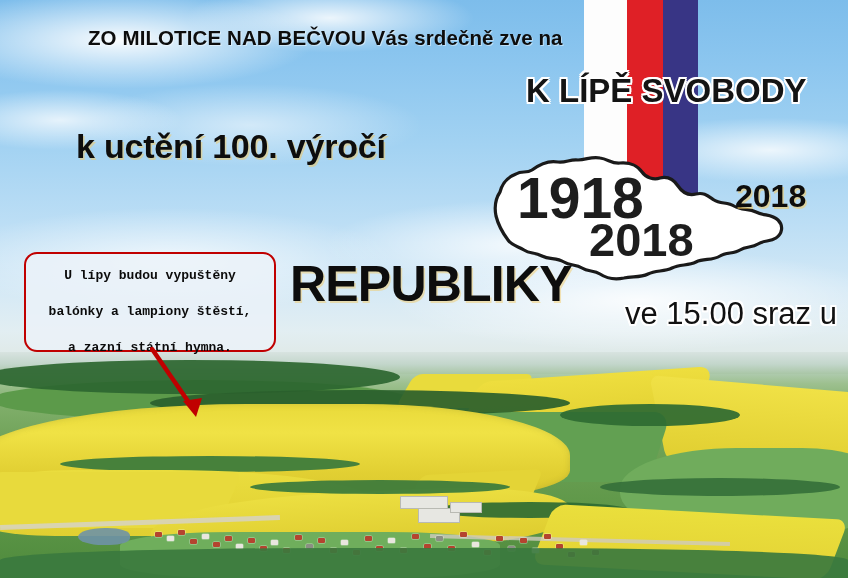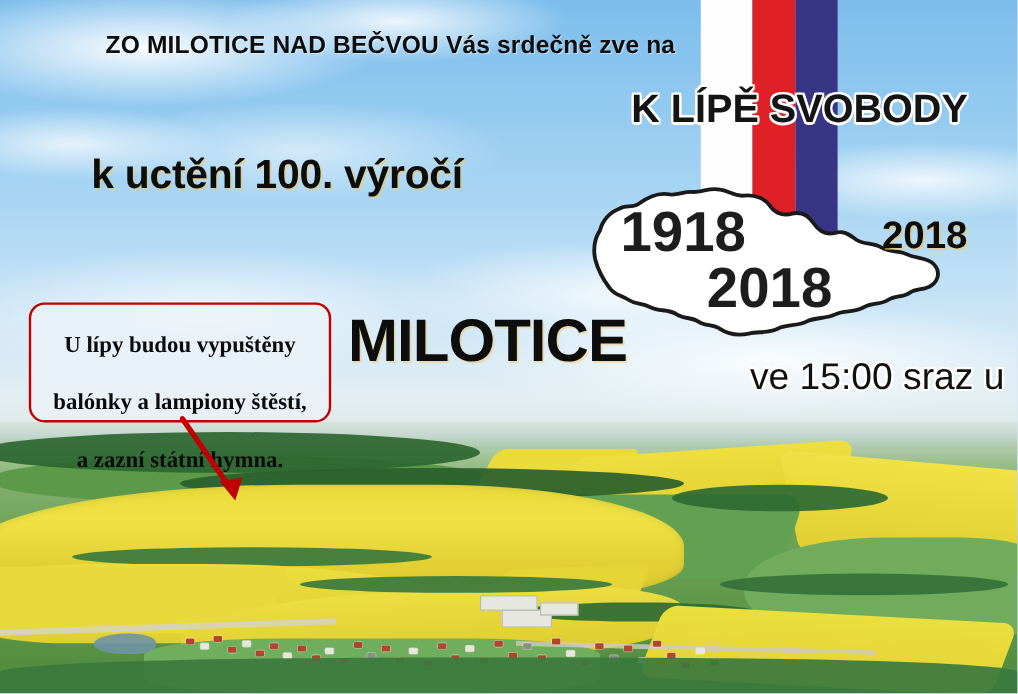--- a/index.html
+++ b/index.html
@@ -152,21 +152,21 @@
     text-shadow:1.5px 1.5px 0 rgba(245,200,90,.45);}
 
   .line5{left:290px;top:255px;font-size:50px;letter-spacing:-.8px;
     text-shadow:1.5px 1.5px 0 rgba(245,200,90,.45);}
 
   .date1{left:715px;top:133px;font-size:32px;letter-spacing:0;
     text-shadow:1.5px 1.5px 0 rgba(245,200,90,.55);}
   .date2{left:735px;top:178px;font-size:32px;
     text-shadow:1.5px 1.5px 0 rgba(245,200,90,.55);}
 
-  .yr1918{position:absolute;left:517px;top:165px;font-size:47px;font-weight:bold;
+  .yr1918{position:absolute;left:517px;top:165px;font-size:57px;font-weight:bold;
     color:#1d1d1d;white-space:nowrap;letter-spacing:0px;
     text-shadow:
       -2px -2px 0 #fff, 2px -2px 0 #fff, -2px 2px 0 #fff, 2px 2px 0 #fff,
       0 -2.4px 0 #fff, 0 2.4px 0 #fff, -2.4px 0 0 #fff, 2.4px 0 0 #fff;}
   .yr2018{position:absolute;left:589px;top:212px;font-size:47px;font-weight:bold;
     color:#1d1d1d;white-space:nowrap;
     text-shadow:
       -2px -2px 0 #fff, 2px -2px 0 #fff, -2px 2px 0 #fff, 2px 2px 0 #fff,
       0 -2.4px 0 #fff, 0 2.4px 0 #fff, -2.4px 0 0 #fff, 2.4px 0 0 #fff;}
 
@@ -179,23 +179,23 @@
   .foot2{left:591px;top:340px;}
 
   
   .bubble{
     position:absolute;left:24px;top:252px;width:252px;height:100px;
     background:rgba(236,242,248,.78);
     border:2.4px solid #c00000;border-radius:13px;
     box-sizing:border-box;
   }
   .bubble p{
-    margin:12px;text-align:center;font-size:19px;font-weight:bold;color:#0b0b0b;
+    margin:0;text-align:center;font-size:13px;font-weight:bold;color:#0b0b0b;
     line-height:28px;padding-top:8px;
-    font-family:Liberation Serif, serif;
+    font-family:Liberation Mono, monospace;
   }
   .bubble-tail{position:absolute;left:150px;top:345px;width:130px;height:80px;}
 </style>
 </head>
 <body>
 
 <div id="poster">
 
   <div class="sky"></div>
 
@@ -292,21 +292,21 @@
                C132,130 124,128 118,124 C112,120 106,122 100,118
                C94,114 88,116 82,112 C74,107 68,110 60,106
                C52,102 48,104 42,100 C36,96 30,96 26,90
                C20,82 16,74 14,66 C12,56 14,48 18,42 Z" fill="#ffffff" stroke="#1a1a1a" stroke-width="3.2" stroke-linejoin="round"></path>
     </svg>
   </div>
 
   <div class="t line1">ZO MILOTICE NAD BEČVOU Vás srdečně zve na</div>
   <div class="line2b">K LÍPĚ SVOBODY</div>
   <div class="t line3">k uctění 100. výročí</div>
-  <div class="t line5">MILOTICE</div>
+  <div class="t line5">REPUBLIKY</div>
 
   <div class="t date2">2018</div>
 
   <div class="yr1918">1918</div>
   <div class="yr2018">2018</div>
 
   <div class="foot foot1">ve 15:00 sraz u</div>
 
   <div class="bubble">
     <p>U lípy budou vypuštěny</p>

